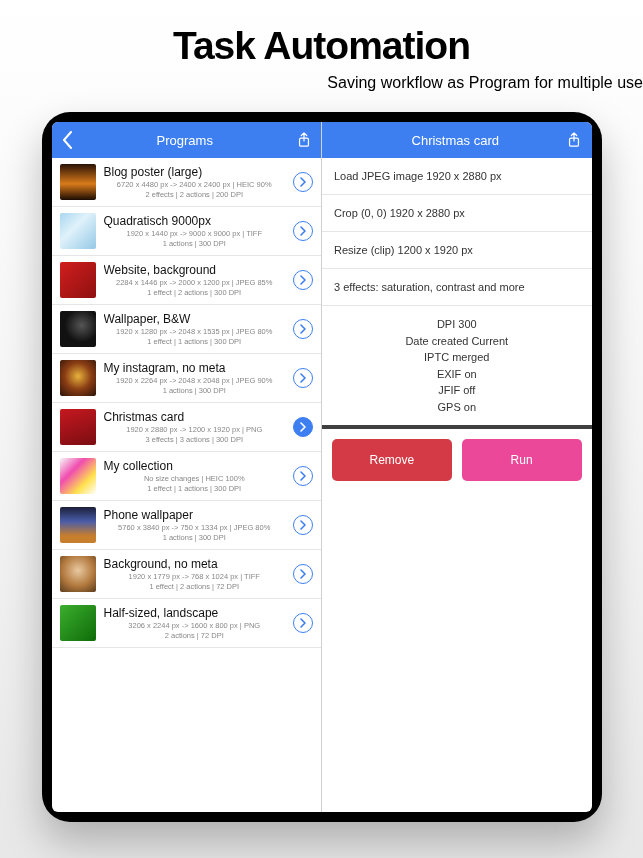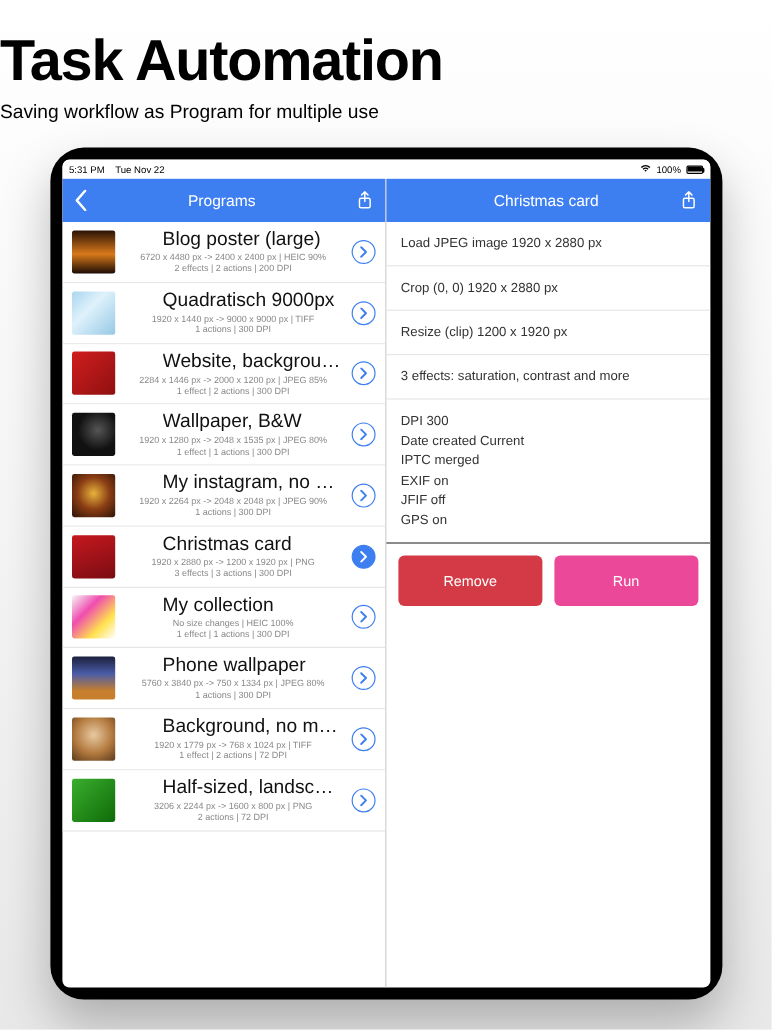--- a/index.html
+++ b/index.html
@@ -3,30 +3,30 @@
 <meta charset="utf-8">
 <style>
   * { box-sizing: border-box; margin: 0; padding: 0; }
   html, body { width: 643px; height: 858px; overflow: hidden; }
   body {
     font-family: -apple-system, "Helvetica Neue", Arial, sans-serif;
     background: linear-gradient(180deg, #ffffff 0%, #f5f5f5 50%, #e8e8e8 100%);
     color: #000;
   }
   .marketing-title {
-    text-align: left;
-    font-size: 48px;
+    text-align: center;
+    font-size: 39px;
     font-weight: 800;
     letter-spacing: -1px;
     margin-top: 24px;
     font-family: "Arial Black", "Helvetica Neue", sans-serif;
     font-stretch: condensed;
   }
   .marketing-sub {
-    text-align: left;
+    text-align: right;
     font-size: 16px;
     font-weight: 500;
     margin-top: 6px;
     margin-bottom: 20px;
   }
   .tablet {
     width: 560px;
     margin: 0 auto;
     background: #000;
     border-radius: 28px;
@@ -76,40 +76,41 @@
     align-items:center;
     padding: 6px 8px 6px 8px;
     border-bottom: 1px solid #e6e6e6;
     gap:8px;
     background:#fff;
   }
   .thumb {
     width: 36px; height: 36px; border-radius: 2px; flex-shrink:0;
   }
   .row-text { flex:1; min-width:0; }
-  .row-title { font-size: 16px; color:#111; margin-bottom:1px; white-space:nowrap; overflow:hidden; text-overflow:ellipsis;margin-left:32px;}
+  .row-title { font-size: 12px; color:#111; margin-bottom:1px; white-space:nowrap; overflow:hidden; text-overflow:ellipsis;}
   .row-meta { font-size: 7.5px; color:#888; line-height:1.25;text-align:center; }
   .disclosure {
     width:20px; height:20px; border: 1.5px solid #3d7ff0; border-radius:50%;
     display:flex; align-items:center; justify-content:center; flex-shrink:0;
   }
   .disclosure.active { background:#3d7ff0; border-color:#3d7ff0; }
   .disclosure svg { display:block; }
 
   .detail { flex:1; padding: 0; font-size: 11px; }
   .detail-line {
     padding: 12px 12px;
     border-bottom: 1px solid #e6e6e6;
     color:#333;
   }
   .detail-block {
     padding: 10px 12px;
-    border-bottom: 1px solid #404040;
+    border-bottom: 4px solid #404040;
     color:#333;
     line-height:1.5;
+    text-align:center;
   }
   .actions { padding: 10px 10px; display:flex; gap:10px; }
   .btn {
     flex:1;
     height: 42px;
     border-radius: 5px;
     border:none;
     color:#fff;
     font-size:12px;
     font-weight:400;
@@ -121,38 +122,20 @@
 </style>
 </head>
 <body>
 
 <h1 class="marketing-title">Task Automation</h1>
 <div class="marketing-sub">Saving workflow as Program for multiple use</div>
 
 <div class="tablet">
   <div class="screen">
 
-    <div class="statusbar">
-      <div class="left">
-        <span>5:31 PM</span>
-        &nbsp;&nbsp;
-        <span>Tue Nov 22</span>
-      </div>
-      <div class="right">
-        <span>
-          <svg width="10" height="8" viewBox="0 0 12 9">
-              <path d="M6 8.2L7.2 6.8Q6.6 6.3 6 6.3 5.4 6.3 4.8 6.8Z M3 5.2Q4.4 4 6 4 7.6 4 9 5.2L8 6.2Q7 5.3 6 5.3 5 5.3 4 6.2Z M1.2 3.4Q3.4 1.5 6 1.5 8.6 1.5 10.8 3.4L9.8 4.4Q8 2.8 6 2.8 4 2.8 2.2 4.4Z" fill="#000"></path>
-            </svg>
-        </span>
-        <span>100%</span>
-        <span class="battery-shell">
-            <span class="battery-fill"></span>
-          </span>
-      </div>
-    </div>
 
     <div class="panes">
 
       <div class="pane-left">
         <div class="navbar">
           <span class="nav-icon">
             <svg width="11" height="18" viewBox="0 0 11 18">
                 <path d="M9 1 L2 9 L9 17" stroke="#fff" stroke-width="2" fill="none" stroke-linecap="round" stroke-linejoin="round"></path>
               </svg>
           </span>

